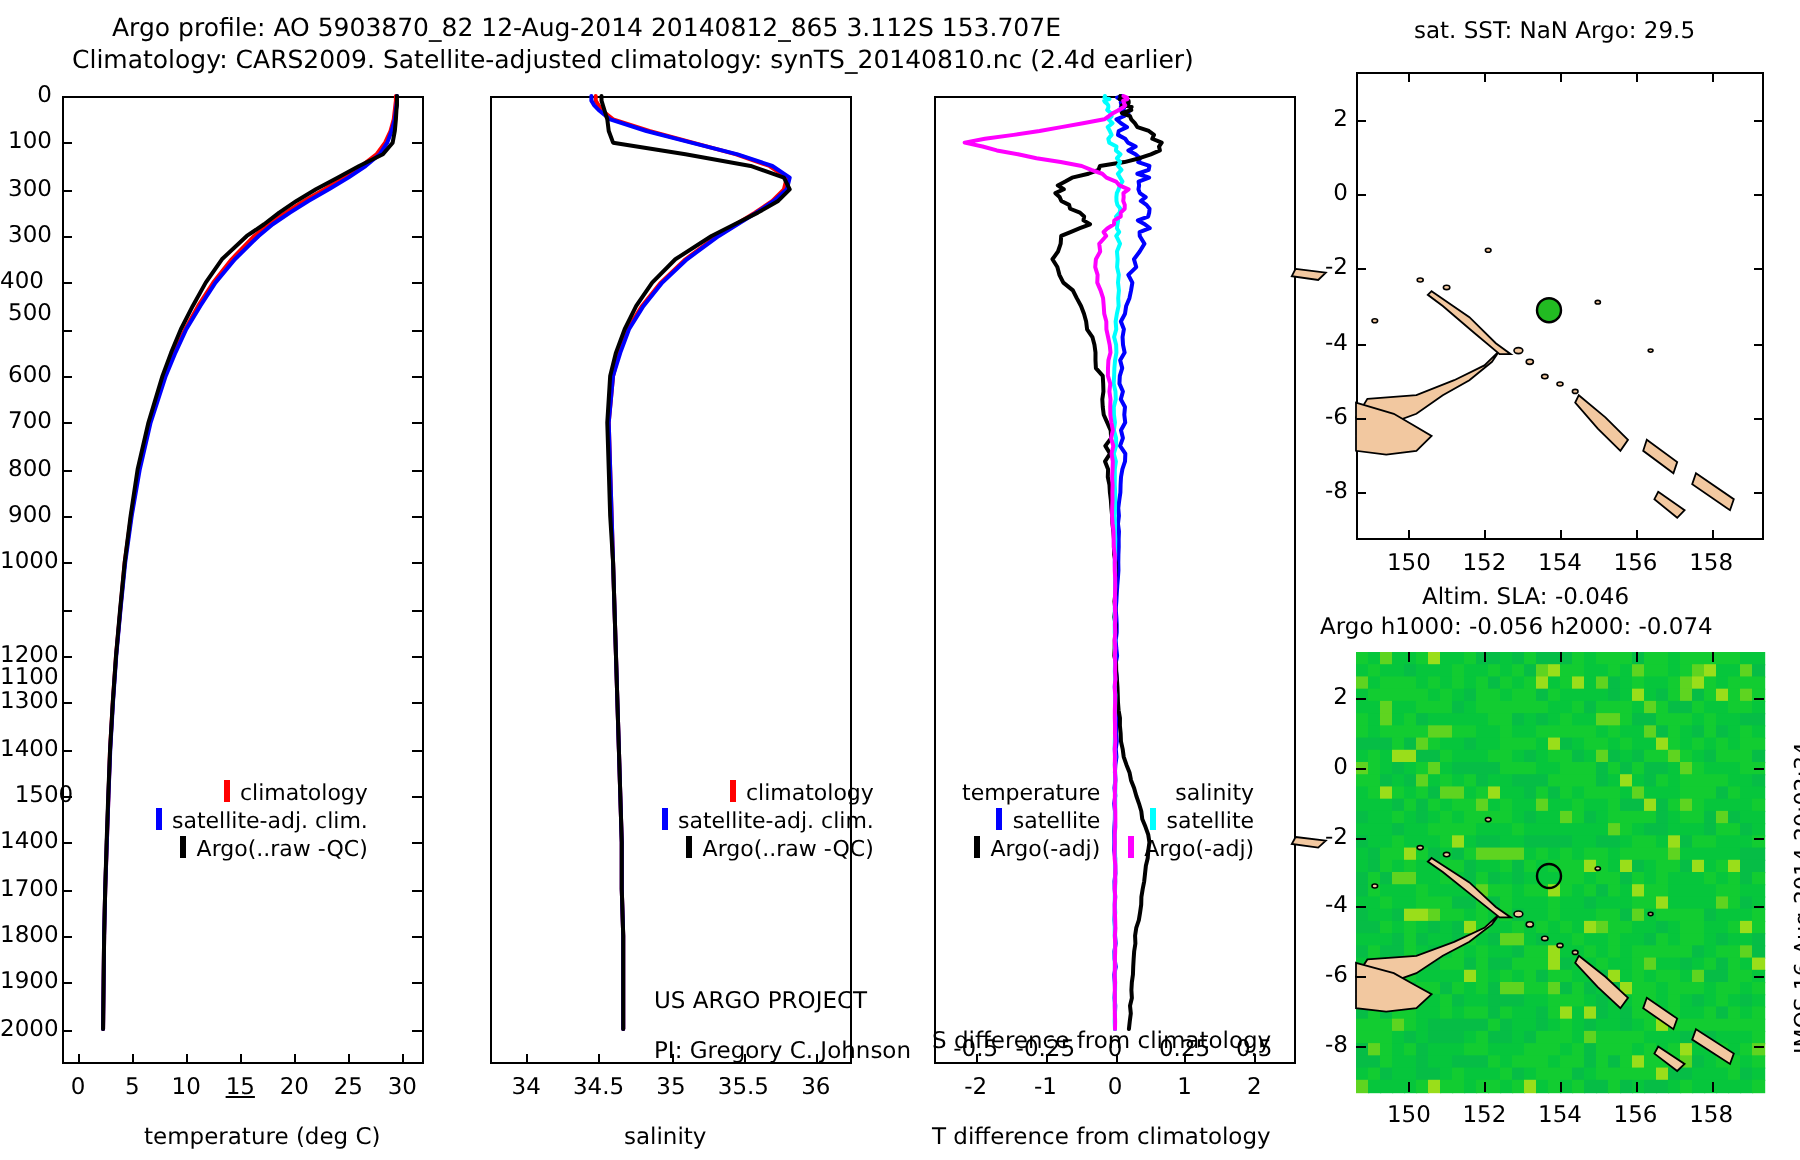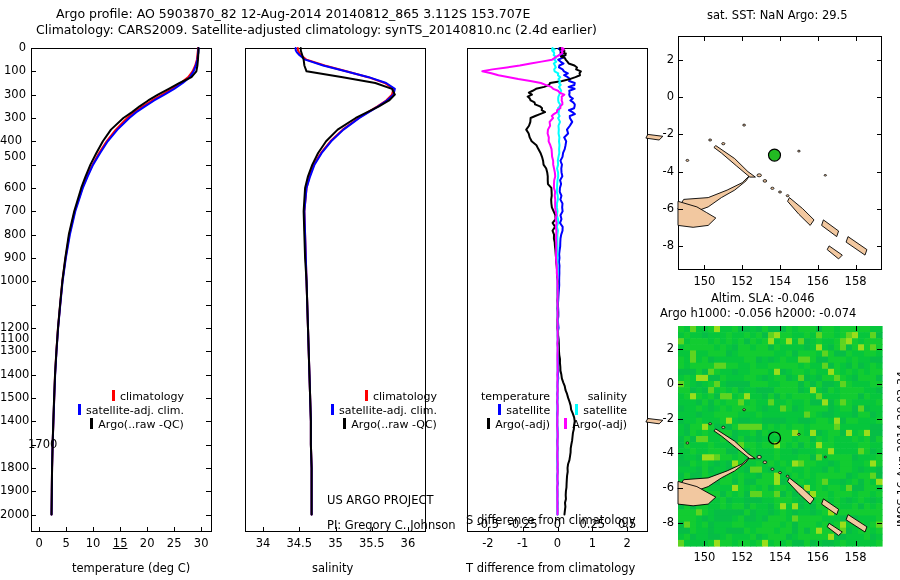--- a/index.html
+++ b/index.html
@@ -126,35 +126,35 @@
     <div class="abs" style="left: 420px; top: 351.229px; width: 5px; height: 1px; background: rgb(0, 0, 0);"></div>
     <div class="abs" style="left: 467px; top: 351.229px; width: 5px; height: 1px; background: rgb(0, 0, 0);"></div>
     <div class="abs" style="left: 642px; top: 351.229px; width: 5px; height: 1px; background: rgb(0, 0, 0);"></div>
     <div class="abs tick" style="left: 0px; top: 366.554px; width: 26px; text-align: right;">1400</div>
     <div class="abs" style="left: 31px; top: 374.554px; width: 5px; height: 1px; background: rgb(0, 0, 0);"></div>
     <div class="abs" style="left: 206px; top: 374.554px; width: 5px; height: 1px; background: rgb(0, 0, 0);"></div>
     <div class="abs" style="left: 245px; top: 374.554px; width: 5px; height: 1px; background: rgb(0, 0, 0);"></div>
     <div class="abs" style="left: 420px; top: 374.554px; width: 5px; height: 1px; background: rgb(0, 0, 0);"></div>
     <div class="abs" style="left: 467px; top: 374.554px; width: 5px; height: 1px; background: rgb(0, 0, 0);"></div>
     <div class="abs" style="left: 642px; top: 374.554px; width: 5px; height: 1px; background: rgb(0, 0, 0);"></div>
-    <div class="abs tick" style="left: 0px; top: 389.88px; width: 44px; text-align: left;">1500</div>
+    <div class="abs tick" style="left: 0px; top: 389.88px; width: 44px; text-align: center;">1500</div>
     <div class="abs" style="left: 31px; top: 397.88px; width: 5px; height: 1px; background: rgb(0, 0, 0);"></div>
     <div class="abs" style="left: 206px; top: 397.88px; width: 5px; height: 1px; background: rgb(0, 0, 0);"></div>
     <div class="abs" style="left: 245px; top: 397.88px; width: 5px; height: 1px; background: rgb(0, 0, 0);"></div>
     <div class="abs" style="left: 420px; top: 397.88px; width: 5px; height: 1px; background: rgb(0, 0, 0);"></div>
     <div class="abs" style="left: 467px; top: 397.88px; width: 5px; height: 1px; background: rgb(0, 0, 0);"></div>
     <div class="abs" style="left: 642px; top: 397.88px; width: 5px; height: 1px; background: rgb(0, 0, 0);"></div>
     <div class="abs tick" style="left: 0px; top: 413.205px; width: 26px; text-align: right;">1400</div>
     <div class="abs" style="left: 31px; top: 421.205px; width: 5px; height: 1px; background: rgb(0, 0, 0);"></div>
     <div class="abs" style="left: 206px; top: 421.205px; width: 5px; height: 1px; background: rgb(0, 0, 0);"></div>
     <div class="abs" style="left: 245px; top: 421.205px; width: 5px; height: 1px; background: rgb(0, 0, 0);"></div>
     <div class="abs" style="left: 420px; top: 421.205px; width: 5px; height: 1px; background: rgb(0, 0, 0);"></div>
     <div class="abs" style="left: 467px; top: 421.205px; width: 5px; height: 1px; background: rgb(0, 0, 0);"></div>
     <div class="abs" style="left: 642px; top: 421.205px; width: 5px; height: 1px; background: rgb(0, 0, 0);"></div>
-    <div class="abs tick" style="left: 0px; top: 436.53px; width: 26px; text-align: right; padding-left: 28px;">1700</div>
+    <div class="abs tick" style="left: 0px; top: 436.53px; width: 26px; text-align: right;">1700</div>
     <div class="abs" style="left: 31px; top: 444.53px; width: 5px; height: 1px; background: rgb(0, 0, 0);"></div>
     <div class="abs" style="left: 206px; top: 444.53px; width: 5px; height: 1px; background: rgb(0, 0, 0);"></div>
     <div class="abs" style="left: 245px; top: 444.53px; width: 5px; height: 1px; background: rgb(0, 0, 0);"></div>
     <div class="abs" style="left: 420px; top: 444.53px; width: 5px; height: 1px; background: rgb(0, 0, 0);"></div>
     <div class="abs" style="left: 467px; top: 444.53px; width: 5px; height: 1px; background: rgb(0, 0, 0);"></div>
     <div class="abs" style="left: 642px; top: 444.53px; width: 5px; height: 1px; background: rgb(0, 0, 0);"></div>
     <div class="abs tick" style="left: 0px; top: 459.855px; width: 26px; text-align: right;">1800</div>
     <div class="abs" style="left: 31px; top: 467.855px; width: 5px; height: 1px; background: rgb(0, 0, 0);"></div>
     <div class="abs" style="left: 206px; top: 467.855px; width: 5px; height: 1px; background: rgb(0, 0, 0);"></div>
     <div class="abs" style="left: 245px; top: 467.855px; width: 5px; height: 1px; background: rgb(0, 0, 0);"></div>

